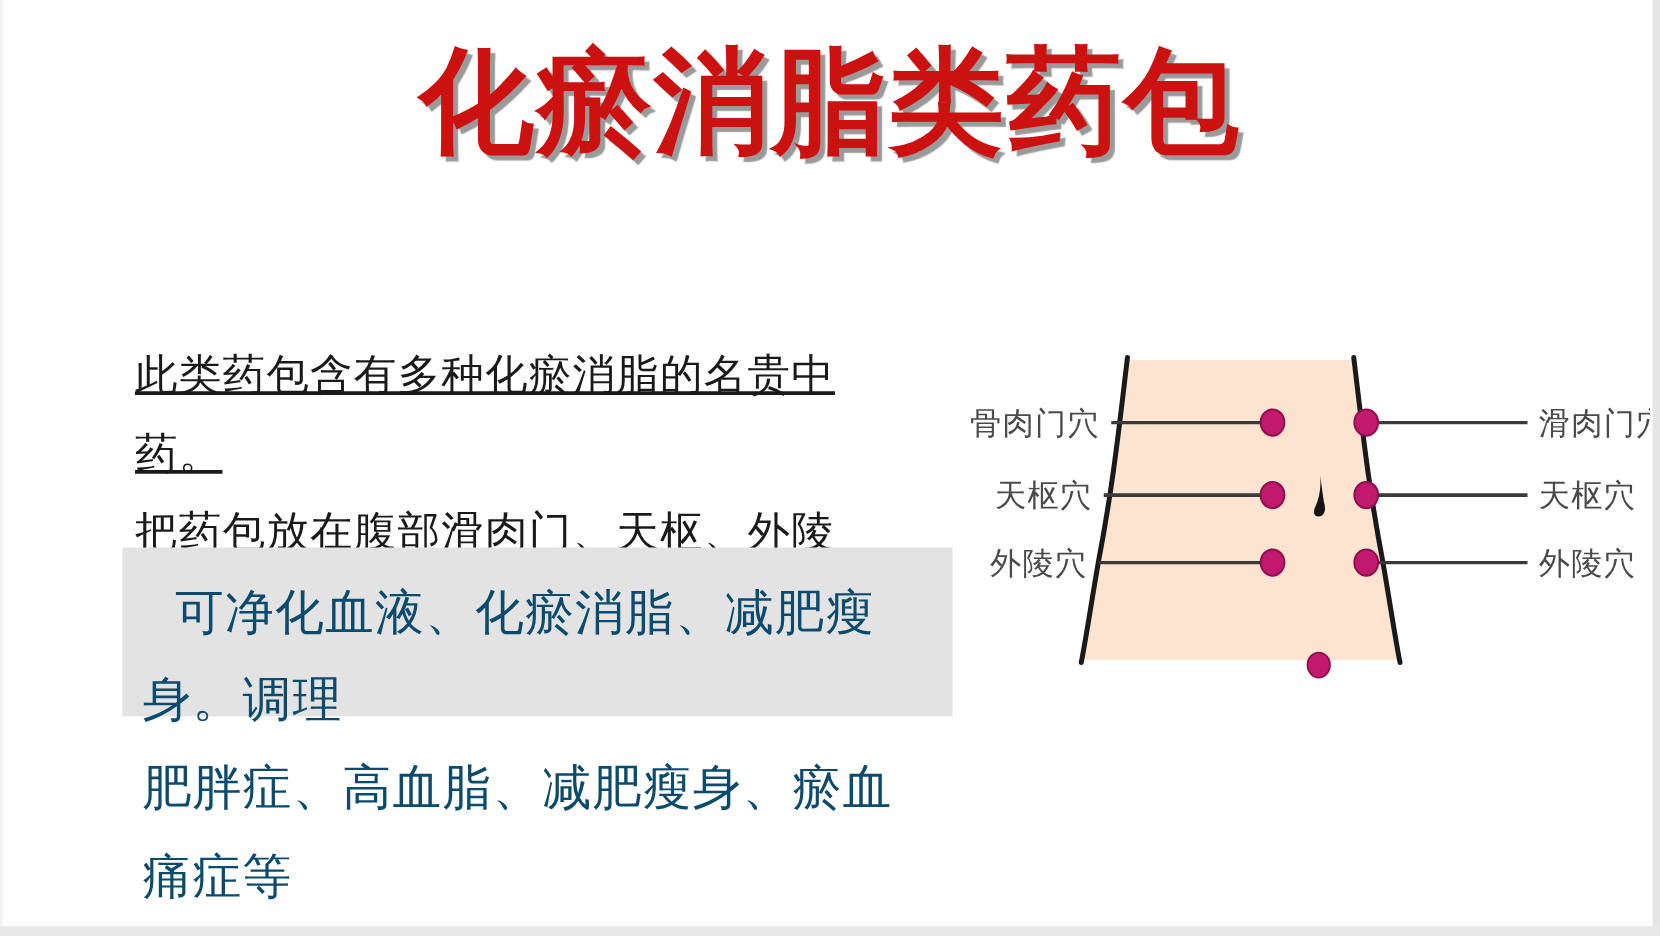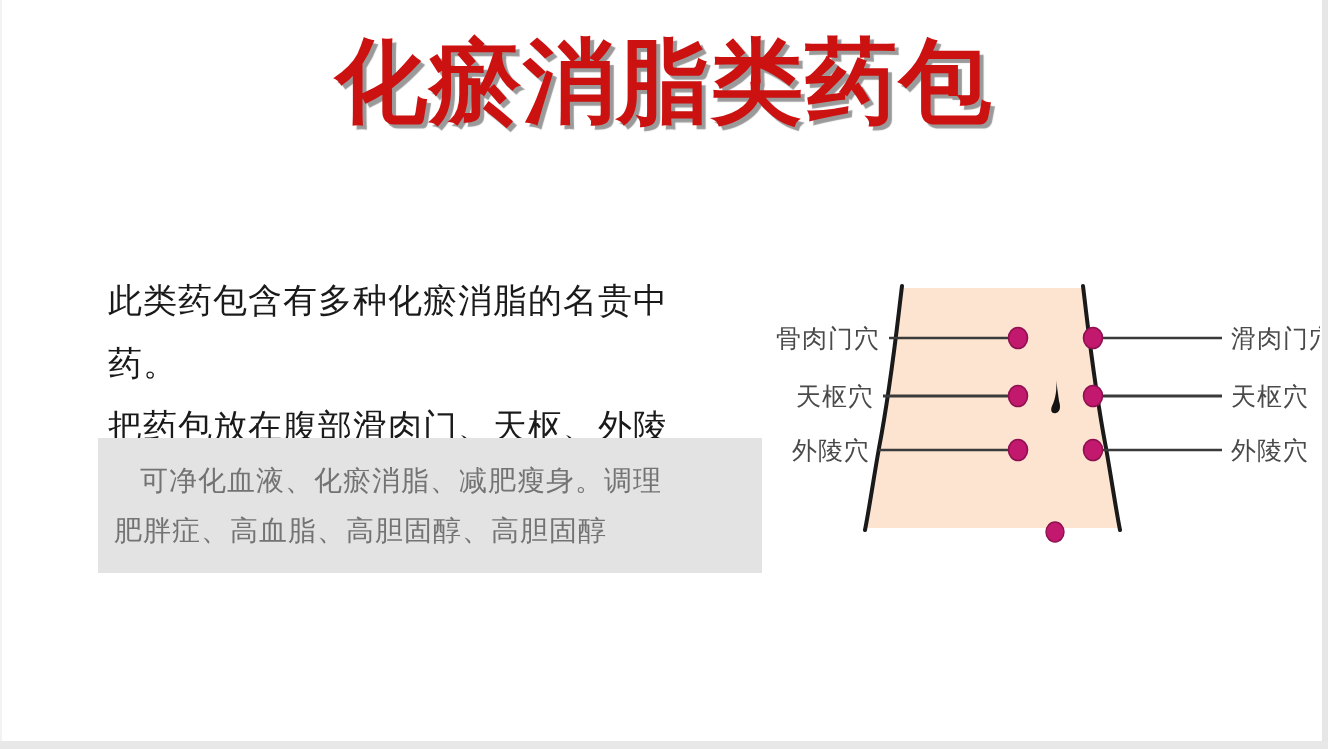--- a/index.html
+++ b/index.html
@@ -70,37 +70,38 @@
     left: 108px;
     top: 270px;
     width: 620px;
     font-size: 34px;
     line-height: 1.85;
     color: #1a1a1a;
     letter-spacing: 1px;
   }
   .intro p {
     margin: 0;
+    text-decoration: underline;
   }
 
   .benefit-box {
     position: absolute;
     left: 98px;
     top: 438px;
     width: 664px;
     height: 135px;
     background: #e3e3e3;
     box-sizing: border-box;
     padding: 18px 16px 0 16px;
   }
   .benefit-box p {
     margin: 0;
-    font-size: 28px;
+    font-size: 39px;
     line-height: 1.8;
-    color: #737373;
+    color: #0c4a6e;
     letter-spacing: 1px;
   }
   .benefit-box p.indent {
     text-indent: 26px;
   }
 
   
   .diagram {
     position: absolute;
     left: 775px;
@@ -130,21 +131,21 @@
 
   <div class="title">化瘀消脂类药包</div>
 
   <div class="intro">
     <p>此类药包含有多种化瘀消脂的名贵中药。</p>
     <p>把药包放在腹部滑肉门、天枢、外陵穴。</p>
   </div>
 
   <div class="benefit-box">
     <p class="indent">可净化血液、化瘀消脂、减肥瘦身。调理</p>
-    <p>肥胖症、高血脂、高胆固醇、高胆固醇</p>
+    <p>肥胖症、高血脂、减肥瘦身、瘀血痛症等</p>
   </div>
 
   <div class="diagram">
     <svg width="545" height="265" viewBox="0 0 545 265" xmlns="http://www.w3.org/2000/svg">
 
       <path d="M 127 8
                C 121 55, 116 105, 104 168
                C 98 202, 94 228, 90 248
                L 345 248
                C 341 228, 337 202, 331 168

